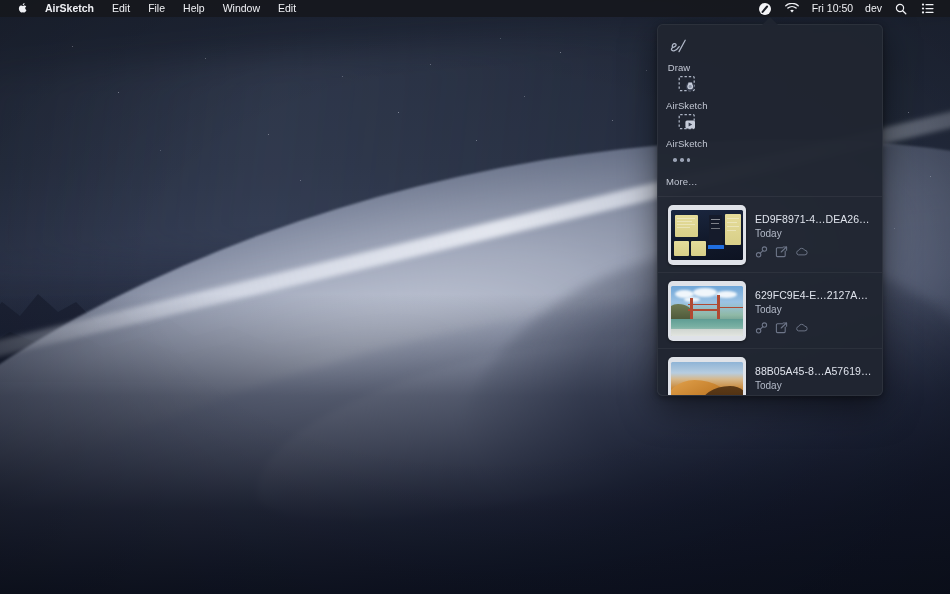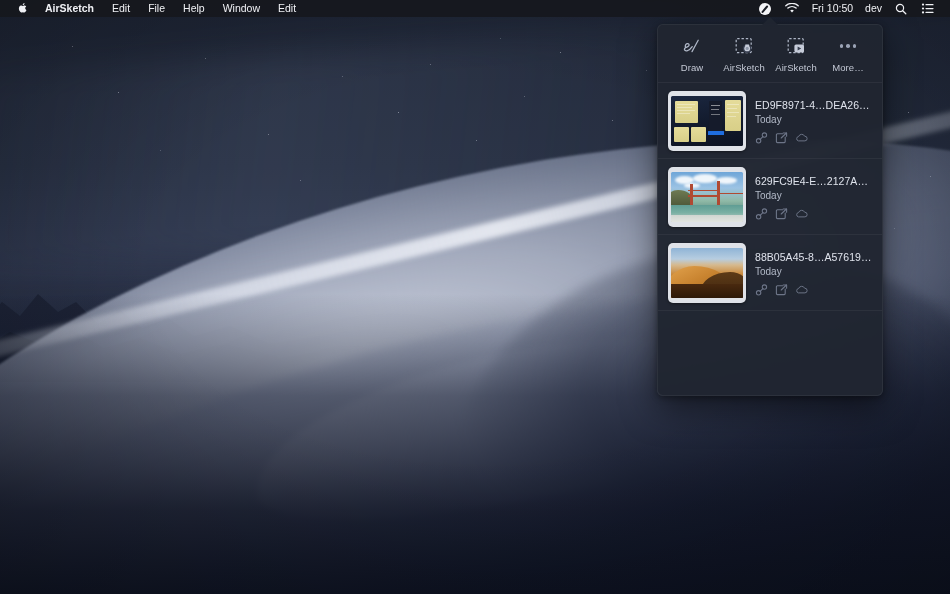--- a/index.html
+++ b/index.html
@@ -234,20 +234,21 @@
     z-index: 31;
   }
 
   
   .toolbar {
     display: flex;
     align-items: flex-start;
     justify-content: center;
     padding: 10px 8px 9px 8px;
     border-bottom: 1px solid rgba(255,255,255,0.055);
+    flex-direction: column;
   }
   .tool {
     flex: 1;
     display: flex;
     flex-direction: column;
     align-items: center;
     gap: 5px;
     cursor: default;
   }
   .tool-icon {

